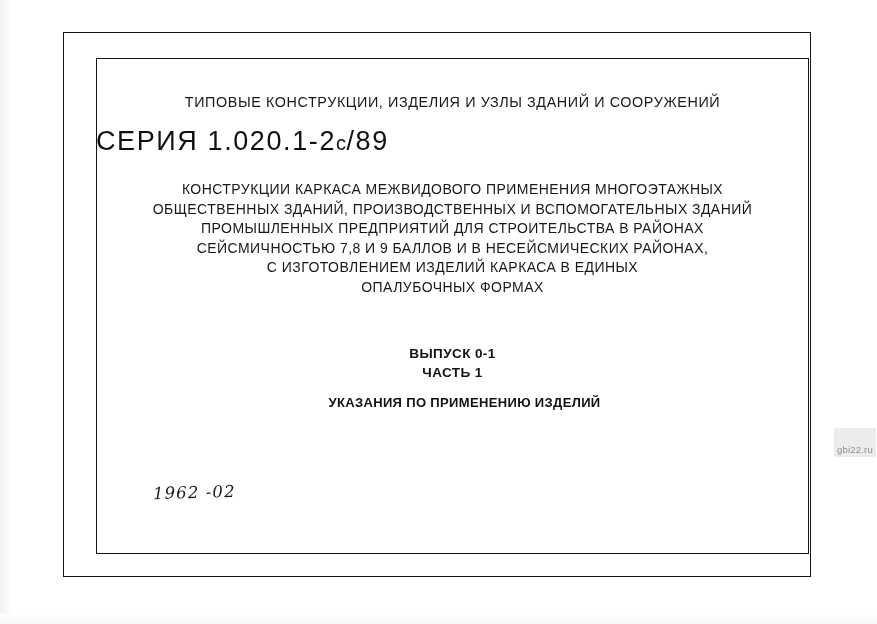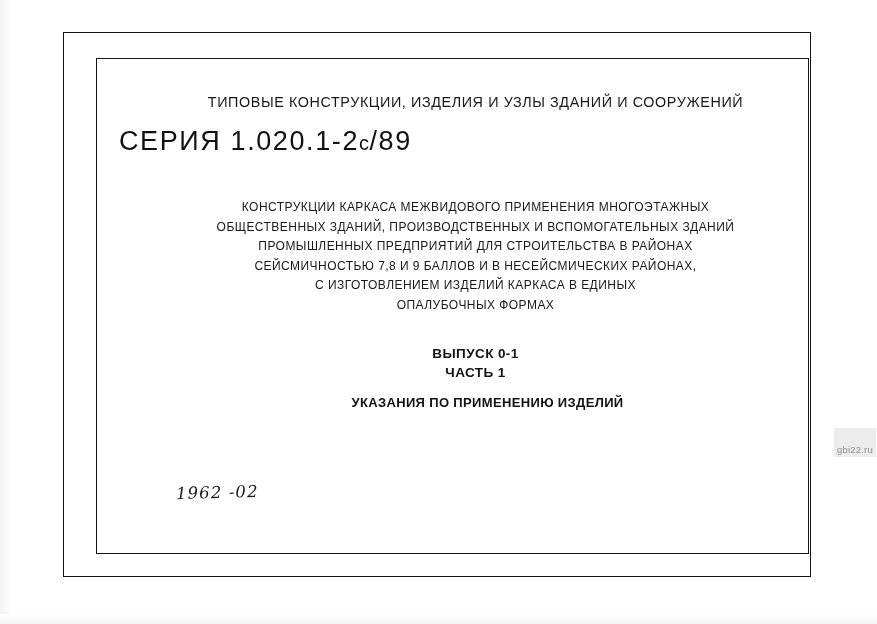--- a/index.html
+++ b/index.html
@@ -49,21 +49,20 @@
 
   
   .content {
     position: absolute;
     left: 96px;
     top: 58px;
     width: 713px;
     height: 496px;
     box-sizing: border-box;
     padding: 16px;
-    margin-left: 23px;
   }
 
   .kicker {
     position: absolute;
     left: 0;
     top: 36px;
     width: 713px;
     text-align: center;
     font-size: 14.5px;
     letter-spacing: 0.6px;
@@ -84,24 +83,24 @@
     color: #111111;
   }
   .series .small-c {
     font-size: 20px;
     letter-spacing: 0.5px;
   }
 
   .desc {
     position: absolute;
     left: 0;
-    top: 140px;
-    width: 713px;
-    text-align: center;
-    font-size: 12px;
+    top: 122px;
+    width: 713px;
+    text-align: center;
+    font-size: 14px;
     line-height: 19.6px;
     letter-spacing: 0.45px;
     color: #181818;
   }
   .desc div { white-space: nowrap; }
 
   .issue {
     position: absolute;
     left: 0;
     top: 286px;

